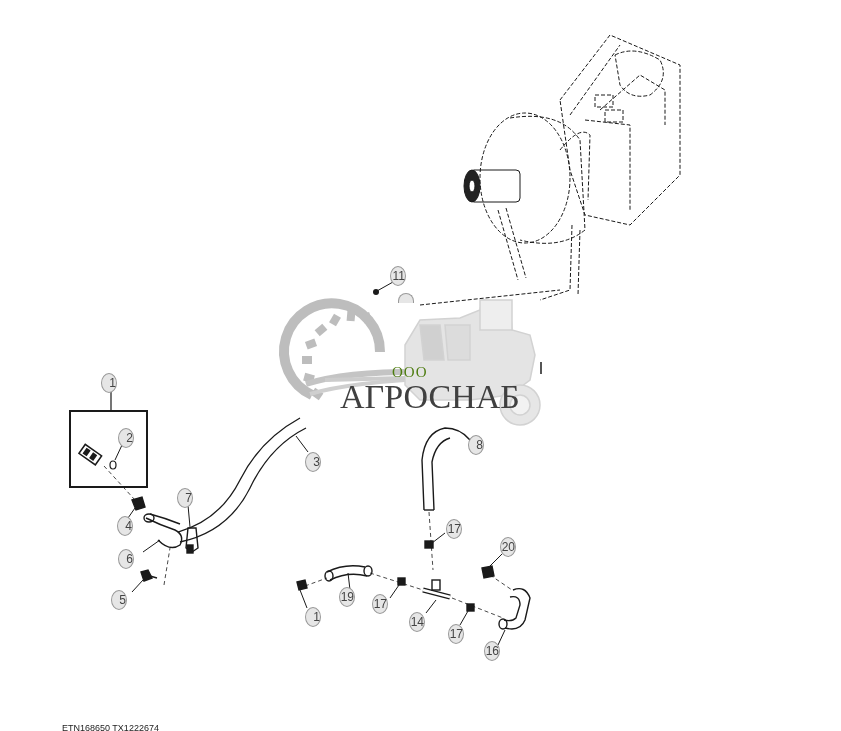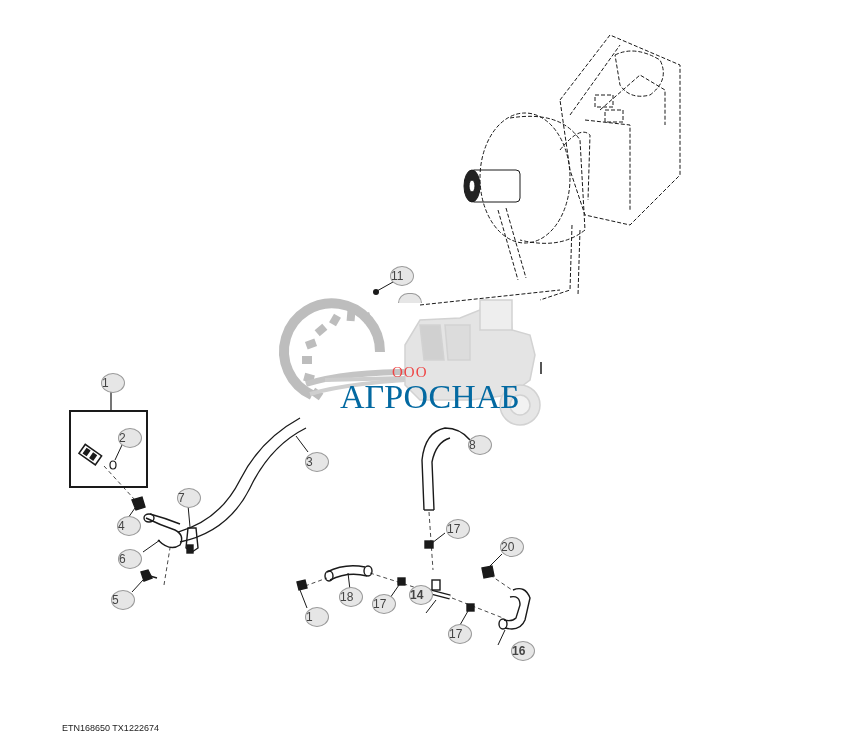--- a/index.html
+++ b/index.html
@@ -1,26 +1,26 @@
 <!DOCTYPE html>
 <html><head>
 <meta charset="utf-8">
 <style>
   html, body { margin: 0; padding: 0; background: #ffffff; }
   body { width: 841px; height: 731px; position: relative; overflow: hidden; font-family: "Liberation Sans", sans-serif; }
   #diagram { position: absolute; left: 0; top: 0; width: 841px; height: 731px; }
-  .callout { position: absolute; width: 24px; height: 20px; border-radius: 50%;
+  .callout { position: absolute; width: 16px; height: 20px; border-radius: 50%;
     background: #e6e6e6; border: 1px solid #9a9a9a; box-sizing: border-box;
-    font-size: 12px; color: #444; text-align: left; line-height: 18px;
+    font-size: 12px; color: #444; text-align: right; line-height: 18px;
     font-family: "Liberation Sans", sans-serif; cursor: pointer; }
   .footer-code { position: absolute; left: 62px; top: 723px; font-size: 9px; color: #222;
     font-family: "Liberation Sans", sans-serif; letter-spacing: 0; }
   .wm-text { position: absolute; font-family: "Liberation Serif", serif; color: #a8a8a8; }
-  .wm-ooo { left: 392px; top: 364px; font-size: 15px; color: #ef4444; letter-spacing: 1px; }
-  .wm-name { left: 340px; top: 378px; font-size: 34px; color: #0369a1; letter-spacing: 0px; }
+  .wm-ooo { left: 392px; top: 364px; font-size: 15px; color: #4d7c0f; letter-spacing: 1px; }
+  .wm-name { left: 340px; top: 378px; font-size: 34px; color: #404040; letter-spacing: 0px; }
 </style>
 </head>
 <body>
 
 <svg id="diagram" viewBox="0 0 841 731" xmlns="http://www.w3.org/2000/svg">
 
   <g fill="none" stroke="#c8c8c8" stroke-width="2">
 
     <g>
       <path d="M312,395 A48,48 0 1 1 380,352" stroke="#bdbdbd" stroke-width="10" fill="none"></path>
@@ -173,22 +173,22 @@
 <div class="callout" style="left:101px;top:373px;">1</div>
 <div class="callout" style="left:118px;top:428px;">2</div>
 <div class="callout" style="left:305px;top:452px;">3</div>
 <div class="callout" style="left:117px;top:516px;">4</div>
 <div class="callout" style="left:111px;top:590px;">5</div>
 <div class="callout" style="left:118px;top:549px;">6</div>
 <div class="callout" style="left:177px;top:488px;">7</div>
 <div class="callout" style="left:468px;top:435px;">8</div>
 <div class="callout" style="left:390px;top:266px;">11</div>
 <div class="callout" style="left:398px;top:293px;height:10px;border-radius:10px 10px 0 0;border-bottom:none;overflow:hidden;"></div>
-<div class="callout" style="left:339px;top:587px;">18</div>
-<div class="callout" style="left:409px;top:585px;font-weight:bold;">14</div>
+<div class="callout" style="left:339px;top:587px;">19</div>
+<div class="callout" style="left:409px;top:612px;">14</div>
 <div class="callout" style="left:305px;top:607px;">1</div>
-<div class="callout" style="left:511px;top:641px;font-weight:bold;">16</div>
+<div class="callout" style="left:484px;top:641px;">16</div>
 <div class="callout" style="left:446px;top:519px;">17</div>
 <div class="callout" style="left:372px;top:594px;">17</div>
 <div class="callout" style="left:448px;top:624px;">17</div>
 <div class="callout" style="left:500px;top:537px;">20</div>
 
 <div class="footer-code">ETN168650  TX1222674</div>
 
 </body></html>

